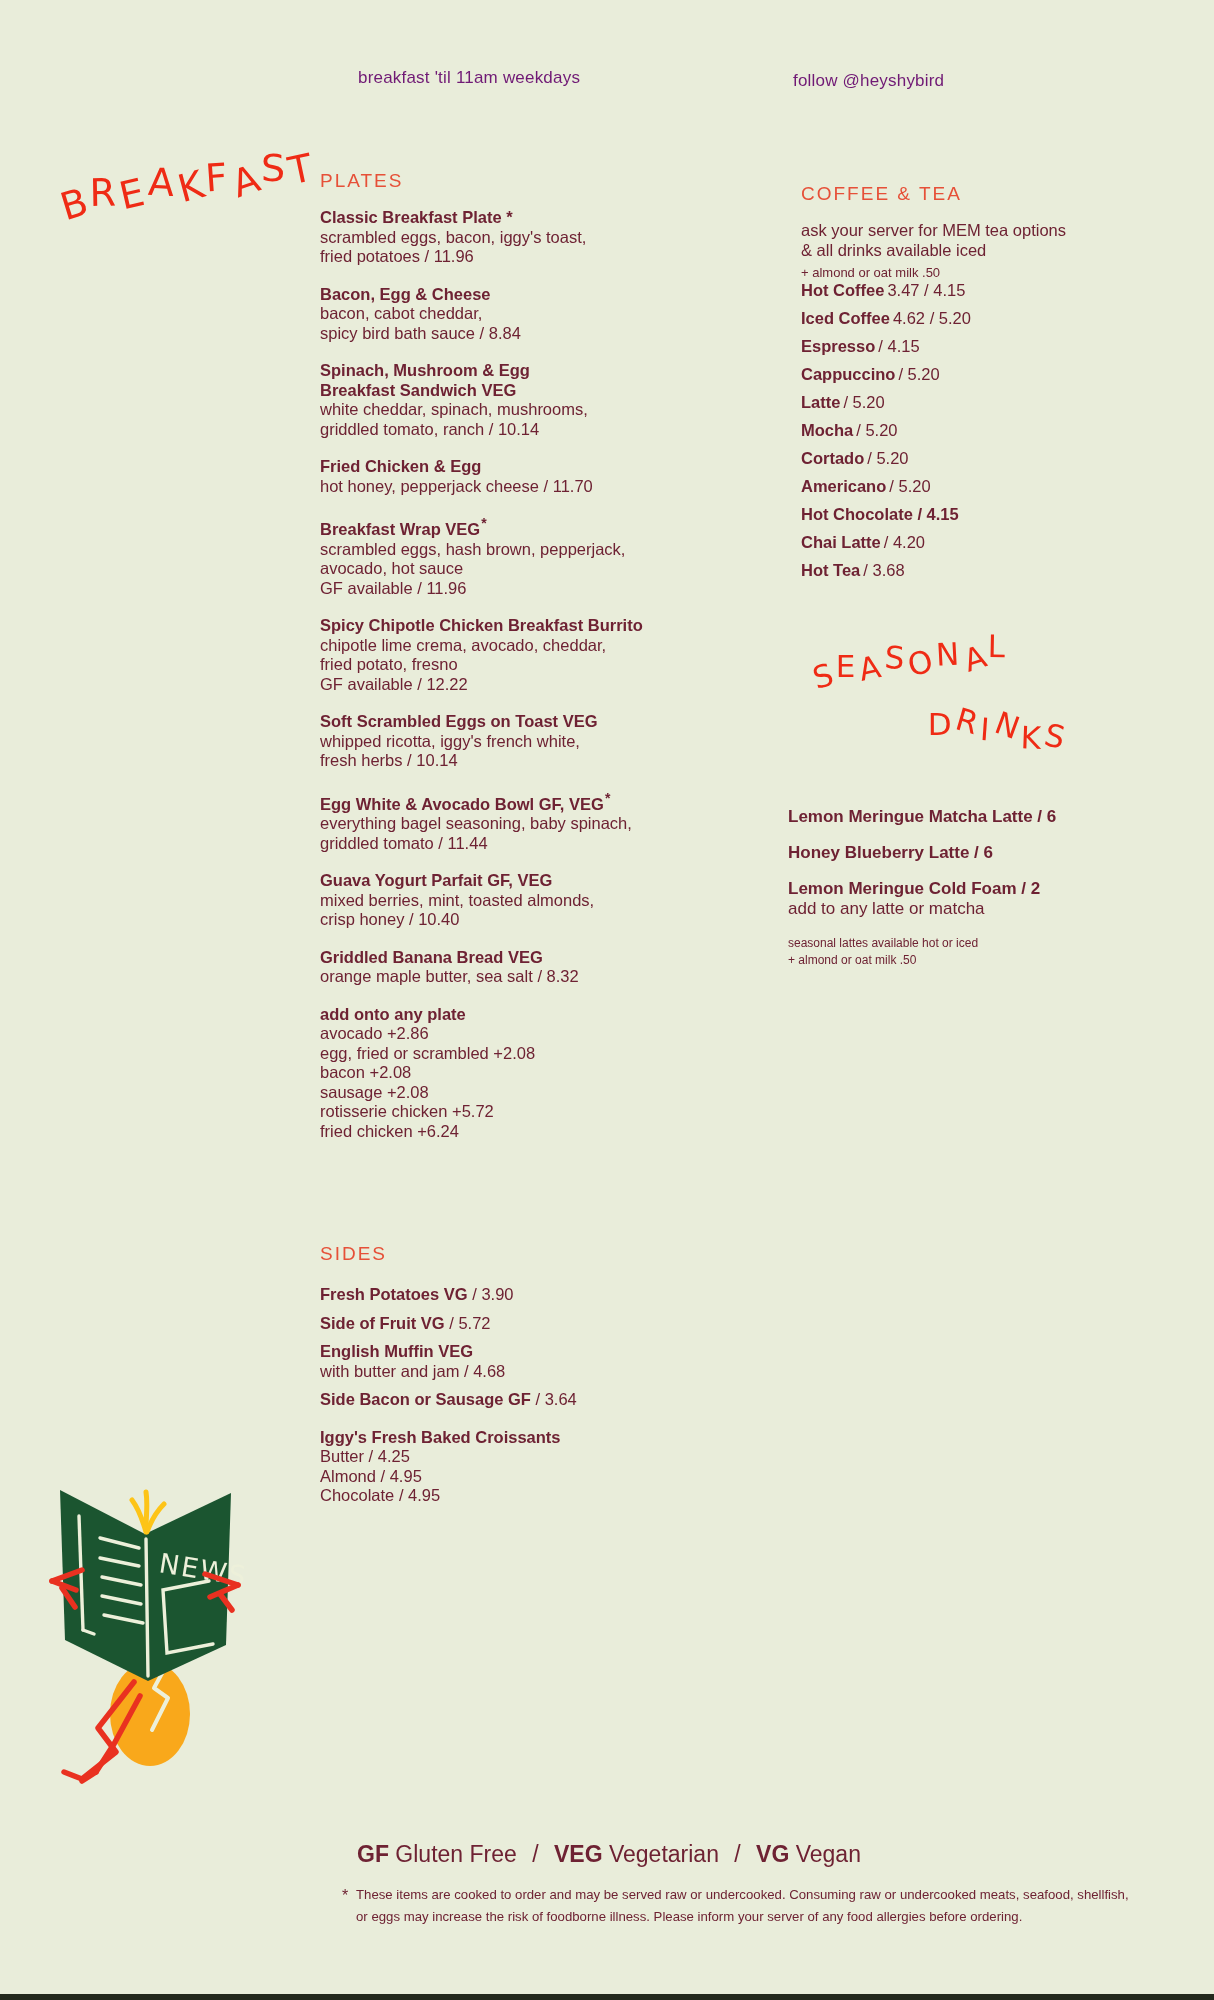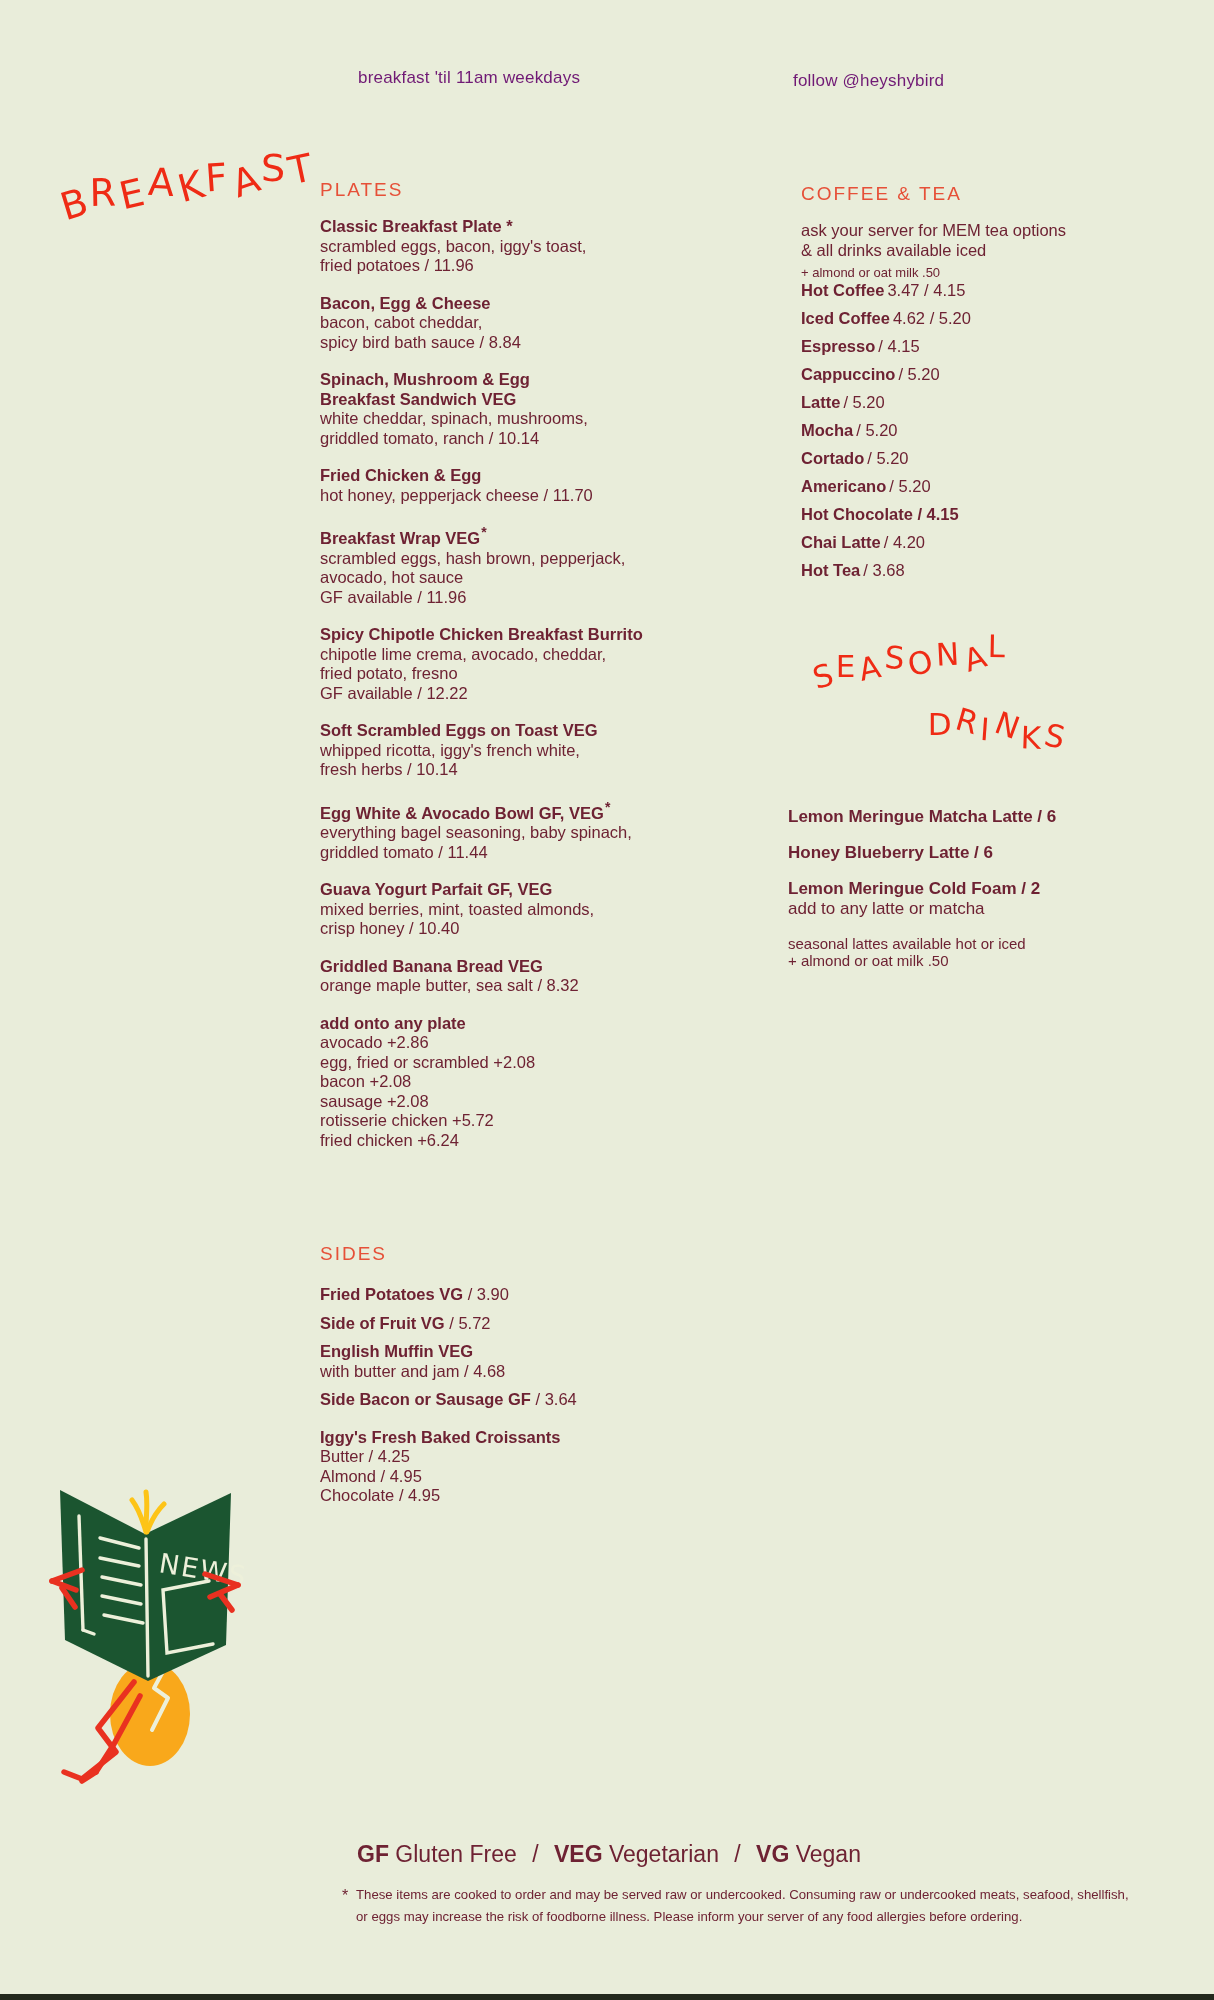--- a/index.html
+++ b/index.html
@@ -12,21 +12,21 @@
 
   .scrawl{position:absolute;color:#ef2b15;font-family:"DejaVu Sans",sans-serif;
           font-weight:400;letter-spacing:4px;white-space:nowrap;}
   #breakfast-title{left:60px;top:180px;font-size:38px;transform:rotate(-8deg);transform-origin:left center;}
   #seasonal-line1{left:812px;top:655px;font-size:31px;transform:rotate(-7deg);transform-origin:left center;}
   #seasonal-line2{left:928px;top:700px;font-size:31px;transform:rotate(9deg);transform-origin:left center;}
 
   .col{position:absolute;}
   .section-heading{color:#e65038;font-size:19px;letter-spacing:2px;line-height:22px;font-weight:400;margin:0 0 16px 0;}
 
-  #plates-col{left:320px;top:179px;width:445px;font-size:16.5px;line-height:19.5px;}
+  #plates-col{left:320px;top:170px;width:445px;font-size:16.5px;line-height:19.5px;}
   .menu-item{margin-bottom:18px;}
   .item-name{font-weight:700;}
   .sup-star{font-size:14px;vertical-align:7px;margin-left:1px;font-weight:700;}
   .addons-title{font-weight:700;}
 
   #sides-col{left:320px;top:1243px;width:445px;font-size:16.5px;line-height:19.5px;}
   #sides-col .section-heading{margin-bottom:20px;}
   .side-item{margin-bottom:9px;}
   .side-item.gap{margin-bottom:18px;}
 
@@ -34,21 +34,21 @@
   .milk-note{font-size:13px;line-height:15px;margin-top:5px;}
   .drinks{}
   .drink-row{margin-bottom:8px;line-height:20px;}
   .drink-name{font-weight:700;}
   .drink-price{margin-left:3px;}
 
   #seasonal-col{left:788px;top:807px;width:420px;font-size:17px;line-height:20px;}
   .seasonal-item{margin-bottom:16px;}
   .seasonal-name{font-weight:700;}
   .seasonal-desc{line-height:19.5px;}
-  .seasonal-notes{margin-top:10px;font-size:15px;line-height:17.5px;}
+  .seasonal-notes{margin-top:10px;font-size:12px;line-height:17.5px;}
 
   #mascot{position:absolute;left:42px;top:1484px;}
 
   #legend{position:absolute;left:357px;top:1841px;font-size:23px;white-space:nowrap;}
   .legend-abbr{font-weight:700;}
   .legend-sep{margin:0 9px;}
 
   #disclaimer{position:absolute;left:342px;top:1884px;font-size:13.2px;line-height:22px;padding-left:14px;width:780px;}
   .disc-star{position:absolute;left:0;top:1px;font-size:16px;}
 
@@ -137,21 +137,21 @@
       <div>sausage +2.08</div>
       <div>rotisserie chicken +5.72</div>
       <div>fried chicken +6.24</div>
     </div>
   </div>
 
   <div class="col" id="sides-col">
     <div class="section-heading">SIDES</div>
 
     <div class="side-item">
-      <span class="item-name">Fried Potatoes VG</span>
+      <span class="item-name">Fresh Potatoes VG</span>
       <span>/ 3.90</span>
     </div>
     <div class="side-item">
       <span class="item-name">Side of Fruit VG</span>
       <span>/ 5.72</span>
     </div>
     <div class="side-item">
       <div class="item-name">English Muffin VEG</div>
       <div>with butter and jam / 4.68</div>
     </div>

